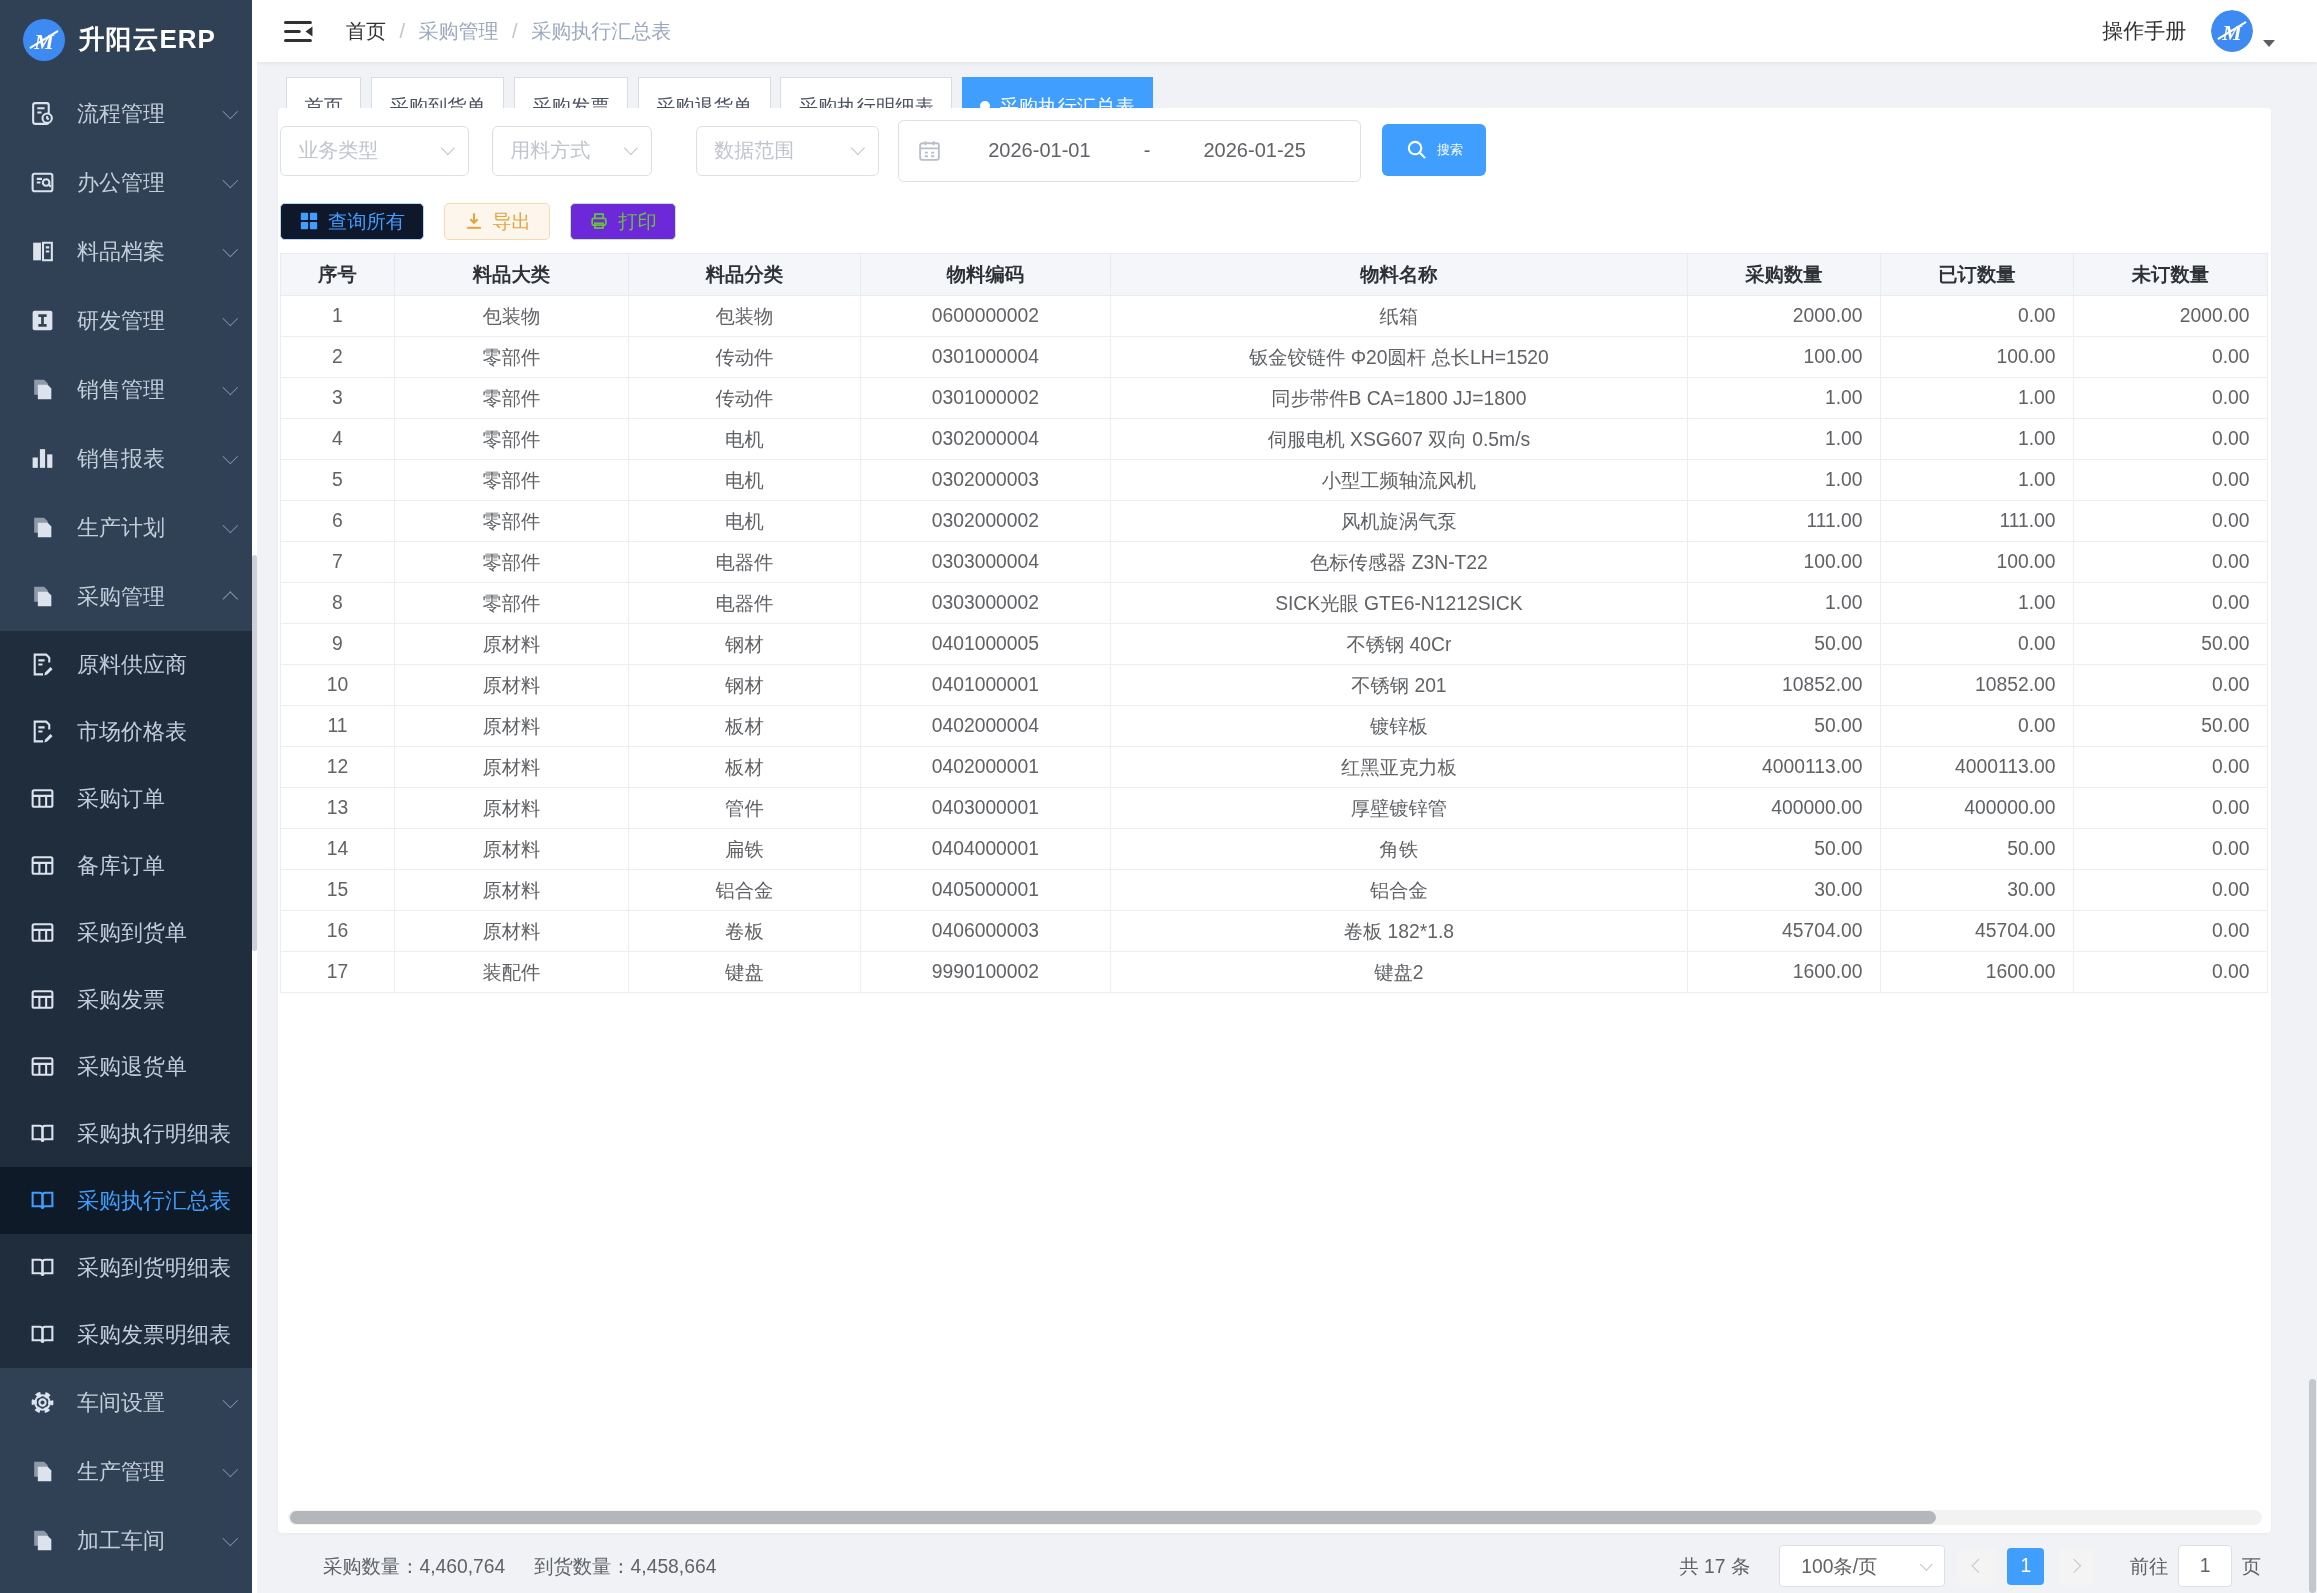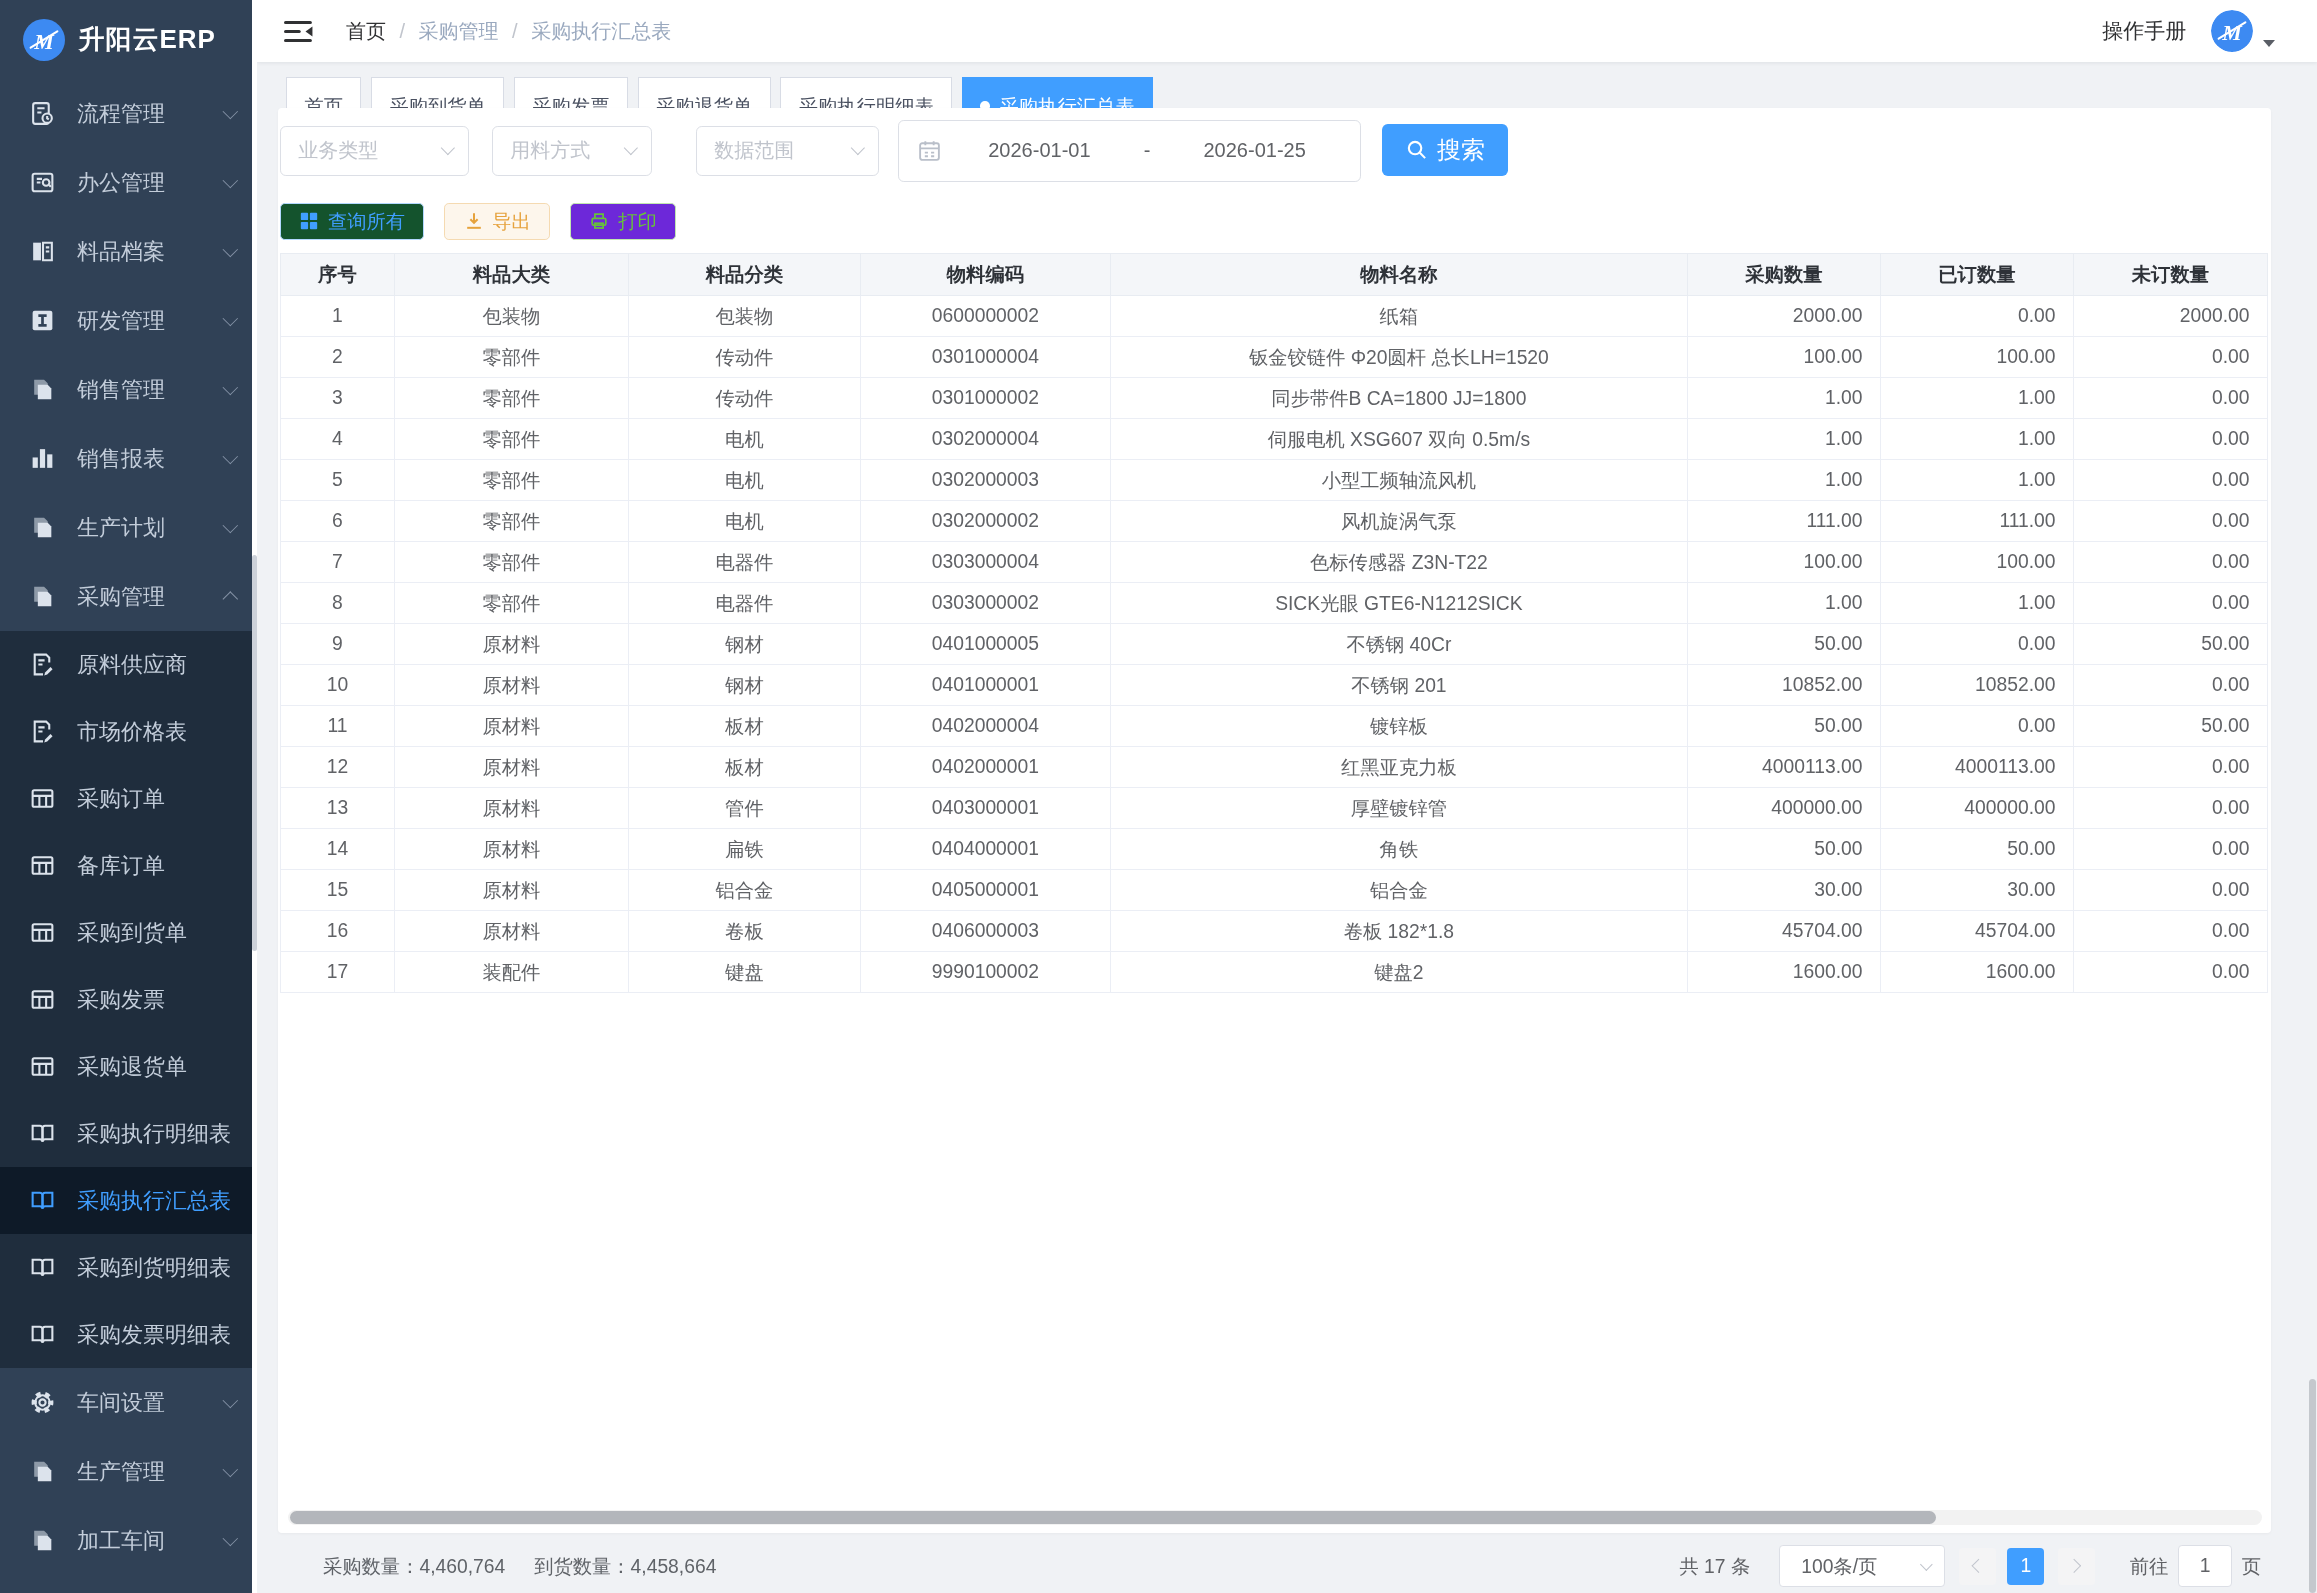--- a/index.html
+++ b/index.html
@@ -52,27 +52,27 @@
   .sel{height:50px;border:1px solid #dcdfe6;border-radius:5.8px;display:flex;align-items:center;justify-content:space-between;padding:0 15.4px 0 17.4px;color:#c0c4cc;font-size:20px;background:#fff;cursor:pointer;}
   .sel .chev-s{width:9.7px;height:9.7px;border-right:1.9px solid #c0c4cc;border-bottom:1.9px solid #c0c4cc;transform:rotate(45deg);margin-top:-4.8px;}
   .sel1{width:189px;}
   .sel2{width:160px;margin-left:23px;}
   .sel3{width:183px;margin-left:44px;}
   .daterange{width:463px;height:62px;margin-left:19.3px;border:1px solid #dcdfe6;border-radius:5.8px;display:flex;align-items:center;padding:0 17.4px;background:#fff;cursor:pointer;}
   .cal-icon{width:25px;height:25px;margin-right:9.7px;flex:none;}
   .cal-icon svg{width:100%;height:100%;}
   .d-val{flex:1;text-align:center;color:#606266;font-size:20px;}
   .d-sep{width:39px;text-align:center;color:#606266;font-size:20px;}
-  .btn-search{height:52px;margin:-1.9px 0 0 21px;padding:0 23px;background:#409eff;border:none;border-radius:5.8px;color:#fff;font-size:24px;display:flex;align-items:center;gap:8.7px;cursor:pointer;font-family:inherit;}
+  .btn-search{height:52px;margin:-1.9px 0 0 21px;padding:0 23px;background:#409eff;border:none;border-radius:5.8px;color:#fff;font-size:13px;display:flex;align-items:center;gap:8.7px;cursor:pointer;font-family:inherit;}
   .btn-search svg{width:23px;height:23px;}
 
   .toolbar{display:flex;align-items:center;margin:21px 0 0 1.9px;gap:20px;}
   .btn{height:37px;border-radius:4.8px;font-size:19.3px;display:inline-flex;align-items:center;gap:8.7px;padding:0 18.3px;border:1px solid;cursor:pointer;font-family:inherit;background:#fff;}
   .btn svg{width:20px;height:20px;}
-  .btn-query{color:#409eff;background:#14532d;border-color:#b3d8ff;}
+  .btn-query{color:#409eff;background:#0f172a;border-color:#b3d8ff;}
   .btn-export{color:#e6a23c;background:#fdf6ec;border-color:#f5dab1;}
   .btn-print{color:#67c23a;background:#6d28d9;border-color:#c2e7b0;}
 
   .table-wrap{margin:13.5px 0 0 1.9px;width:1987px;}
   table.grid{border-collapse:collapse;table-layout:fixed;width:1987px;font-size:19.3px;}
   .grid th{height:42px;background:#f4f6f9;color:#2e3238;font-weight:600;border:1px solid #e8ecf2;text-align:center;padding:0 7.7px;}
   .grid td{height:41px;border:1px solid #ebeef5;color:#606266;text-align:center;padding:0 7.7px;white-space:nowrap;overflow:hidden;}
   .grid td.num{text-align:right;padding-right:17.4px;}
 
   .hscroll{position:absolute;left:9.7px;bottom:7.7px;width:1974px;height:15.4px;background:#f2f2f2;border-radius:7.7px;}

